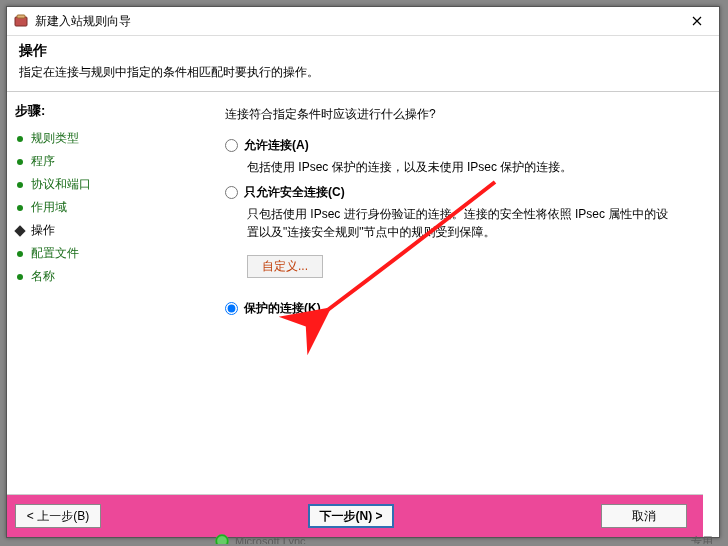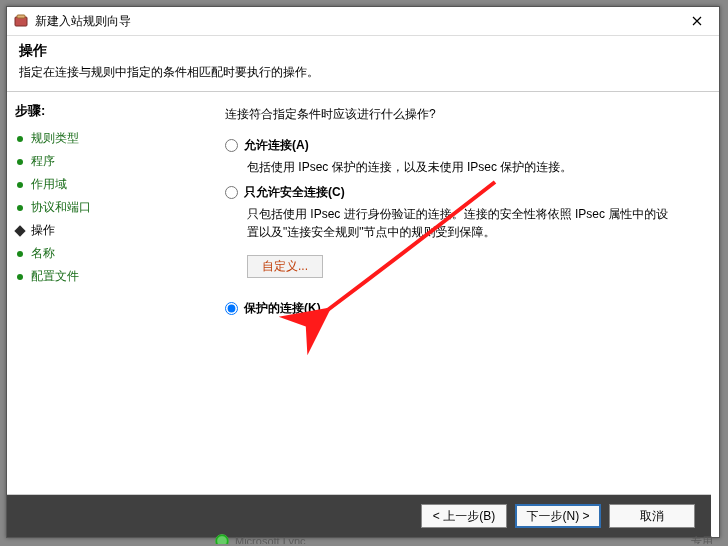--- a/index.html
+++ b/index.html
@@ -27,23 +27,23 @@
   .step .lbl{font-size:12px;}
   .main{flex:1;padding:14px 18px 0 30px;position:relative;}
   .qline{margin-bottom:14px;}
   .opt{margin:8px 0 4px 0;}
   .radio-row{display:flex;align-items:center;}
   .radio-row input{margin:0 6px 0 0;}
   .radio-row label{font-size:12px;font-weight:bold;}
   .opt .desc{margin:4px 0 8px 22px;font-size:12px;color:#000;line-height:1.5;max-width:430px;}
   .custombtn{margin:6px 0 14px 22px;padding:2px 14px;font-size:12px;border:1px solid #bbb;background:#f3f3f3;color:#c2410c;cursor:default;}
   
-  .footer{position:absolute;left:0;right:8px;bottom:0;height:42px;border-top:1px solid #ccc;display:flex;align-items:center;justify-content:flex-end;padding-right:16px;background:#404040;}
+  .footer{position:absolute;left:0;right:16px;bottom:0;height:42px;border-top:1px solid #ccc;display:flex;align-items:center;justify-content:space-between;padding-right:16px;background:#ec4899;}
   .footer button{height:24px;min-width:86px;margin-left:8px;font-size:12px;border:1px solid #888;background:#f8f8f8;cursor:pointer;}
-  .footer button.primary{border:2px solid #2f6fb3;}
+  .footer button.primary{border:2px solid #2f6fb3;font-weight:bold;}
   
   .belowbar{position:absolute;left:8px;right:0;bottom:-14px;height:20px;display:flex;align-items:center;color:#5a5a5a;font-size:11px;pointer-events:none;}
   .belowbar .chk{width:12px;height:12px;border-radius:50%;border:1px solid #4a4;background:radial-gradient(circle,#6c6 50%,#0a0 70%);margin:0 6px 0 200px;}
   
   .arrow-layer{position:absolute;left:0;top:0;pointer-events:none;}
 </style>
 </head>
 <body>
 
 <div class="window">
@@ -75,37 +75,37 @@
       <div class="step">
           <span class="bullet"></span>
           <span class="lbl">规则类型</span>
         </div>
       <div class="step">
           <span class="bullet"></span>
           <span class="lbl">程序</span>
         </div>
       <div class="step">
           <span class="bullet"></span>
-          <span class="lbl">作用域</span>
+          <span class="lbl">协议和端口</span>
         </div>
       <div class="step">
           <span class="bullet"></span>
-          <span class="lbl">协议和端口</span>
+          <span class="lbl">作用域</span>
         </div>
       <div class="step current">
           <span class="bullet"></span>
           <span class="lbl">操作</span>
         </div>
       <div class="step">
           <span class="bullet"></span>
-          <span class="lbl">名称</span>
+          <span class="lbl">配置文件</span>
         </div>
       <div class="step">
           <span class="bullet"></span>
-          <span class="lbl">配置文件</span>
+          <span class="lbl">名称</span>
         </div>
     </div>
 
     <div class="main">
       <div class="qline">连接符合指定条件时应该进行什么操作?</div>
 
       <div class="opt">
         <div class="radio-row">
           <input type="radio" name="act" id="r-allow" style="">
           <label for="r-allow">允许连接(A)</label>

